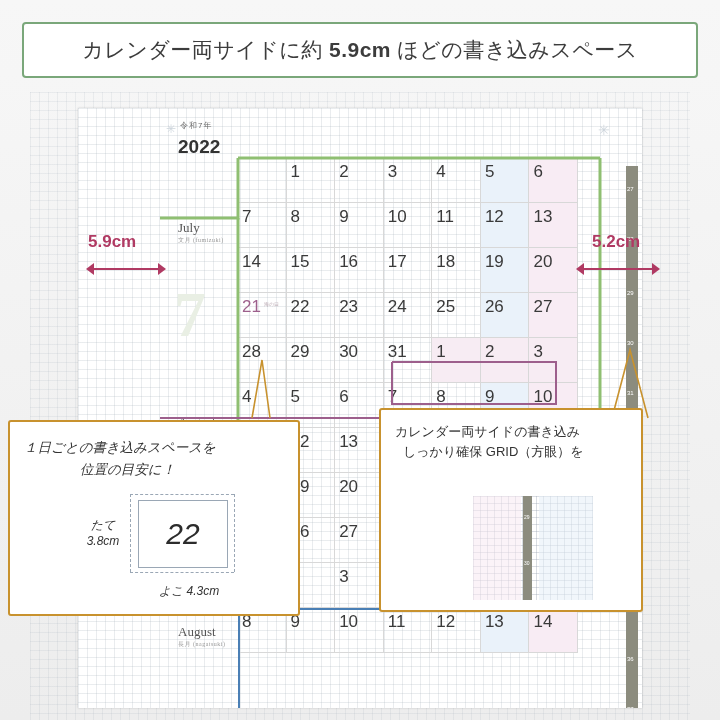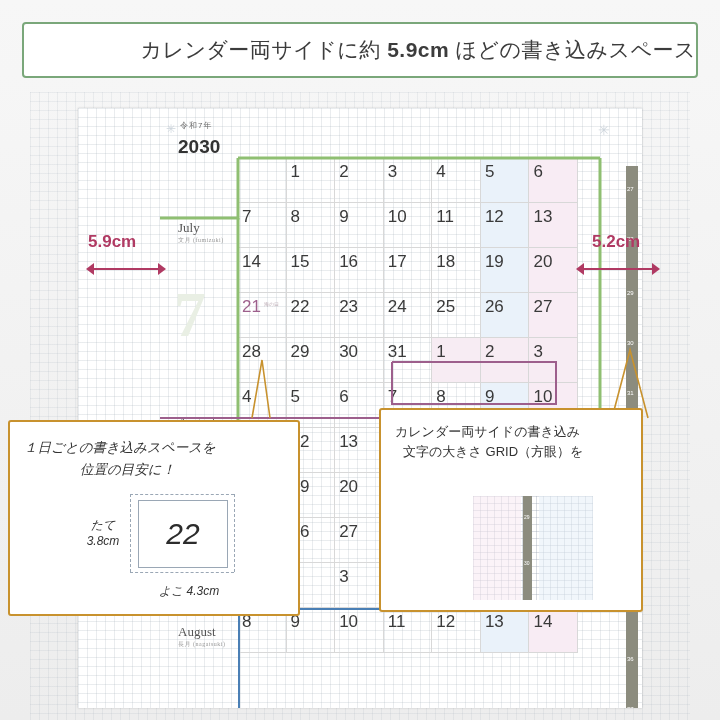--- a/index.html
+++ b/index.html
@@ -12,21 +12,21 @@
   }
   .page{
     position:absolute;left:0;top:0;width:720px;height:720px;
     background:linear-gradient(180deg,#f7f7f7 0%, #ededed 100%);
   }
 
   
   .banner{
     position:absolute;left:22px;top:22px;width:676px;height:56px;
     background:#ffffff;border:2px solid #7aa77a;border-radius:4px;
-    display:flex;align-items:center;justify-content:flex-end;
+    display:flex;align-items:center;justify-content:center;
     box-sizing:border-box;
   }
   .banner-text{
     font-size:21px;color:#3c3c3c;letter-spacing:0.5px;white-space:nowrap;
   }
   .banner-text b{font-weight:bold;}
 
   
   .sheet{
     position:absolute;left:78px;top:108px;width:564px;height:600px;
@@ -163,21 +163,21 @@
     <div class="banner-text">
       <span>カレンダー両サイドに約 </span><b>5.9cm</b><span> ほどの書き込みスペース</span>
     </div>
   </div>
 
   <div class="sheet">
 
     <div class="snow1">✳</div>
     <div class="snow2">✳</div>
     <div class="reiwa">令和7年</div>
-    <div class="year">2030</div>
+    <div class="year">2022</div>
 
 
     <div class="leftline"></div>
 
     <div class="mlabel" style="top:112px">
       <span>July</span>
       <small>文月 (fumizuki)</small>
     </div>
     <div class="big-num" style="top:170px">7</div>
 
@@ -517,21 +517,21 @@
 
     <div class="tiny" style="left:66px;top:96px;width:54px;">
       <span>たて</span><br>
       <span>3.8cm</span>
     </div>
     <div class="tiny" style="left:124px;top:162px;width:110px;">よこ 4.3cm</div>
   </div>
 
   <div class="callout right" style="left:379px;top:408px;width:264px;height:204px;padding-left:36px;">
     <div class="ctext" style="position:absolute;left:14px;top:12px;">カレンダー両サイドの書き込み</div>
-    <div class="ctext" style="position:absolute;left:22px;top:32px;">文字の大きさ GRID（方眼）を</div>
+    <div class="ctext" style="position:absolute;left:22px;top:32px;">しっかり確保 GRID（方眼）を</div>
 
     <div class="gridsample" style="left:92px;top:86px;width:120px;height:104px;"></div>
     <div class="gs-pink" style="left:92px;top:86px;width:48px;height:104px;opacity:.55;"></div>
     <div class="gs-blue" style="left:158px;top:86px;width:54px;height:104px;opacity:.55;"></div>
     <div class="gs-bar" style="left:142px;top:86px;height:104px;"></div>
     <div class="gs-num" style="left:143px;top:104px;">29</div>
     <div class="gs-num" style="left:143px;top:150px;">30</div>
   </div>
 
 </div>

